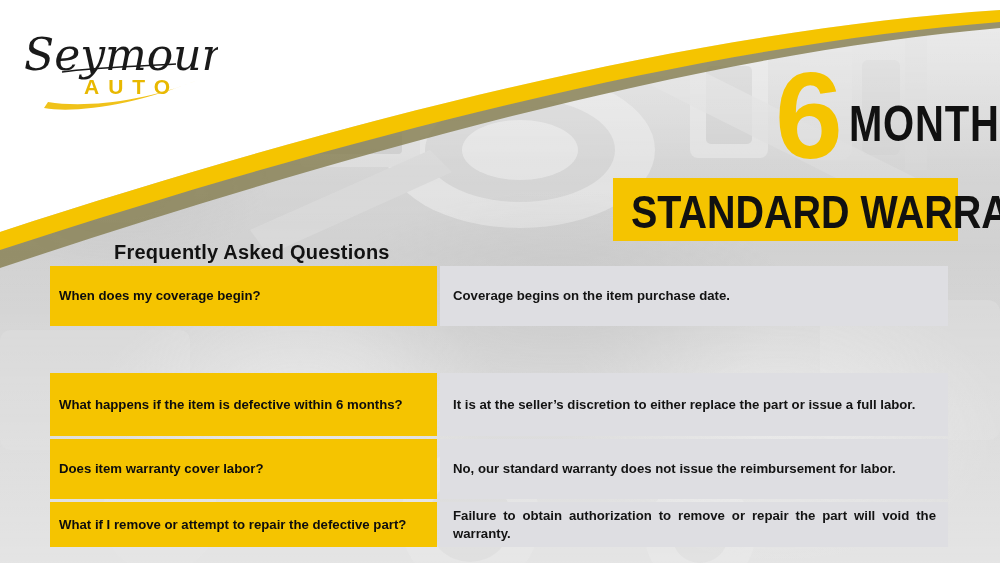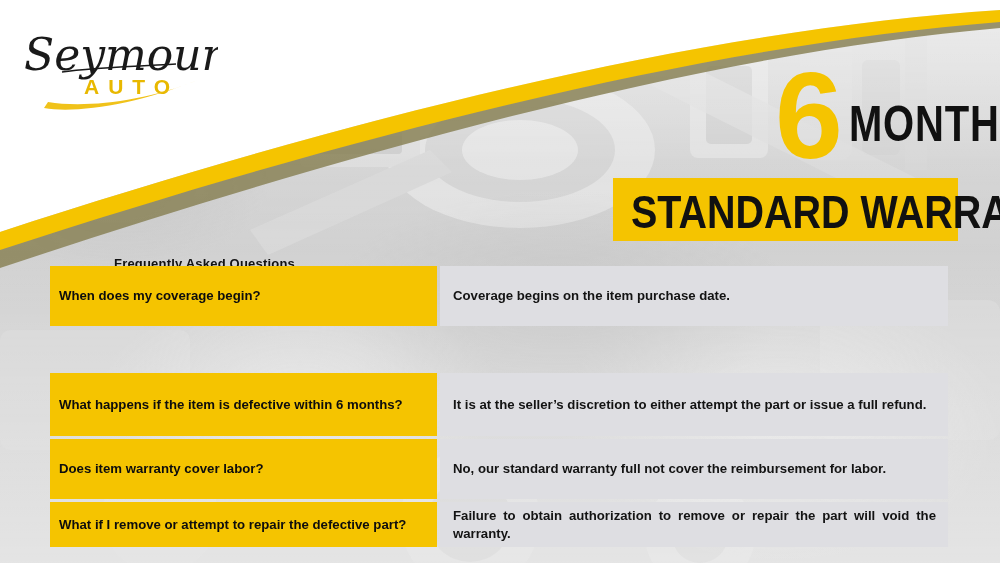--- a/index.html
+++ b/index.html
@@ -100,22 +100,22 @@
     color: #111111;
     transform: scaleX(0.84);
     transform-origin: left top;
     white-space: nowrap;
     letter-spacing: 0px;
   }
 
   
   #faq-heading {
     position: absolute;
-    left: 114px; top: 256px;
-    font-size: 13px;
+    left: 114px; top: 241px;
+    font-size: 20px;
     font-weight: 700;
     color: #121212;
     letter-spacing: 0.2px;
   }
 
   
   #faq-table {
     position: absolute;
     left: 50px; top: 266px;
     width: 898px;
@@ -252,25 +252,25 @@
 
   <div id="faq-heading">Frequently Asked Questions</div>
 
   <div id="faq-table">
     <div class="faq-row r1">
       <div class="faq-q">When does my coverage begin?</div>
       <div class="faq-a">Coverage begins on the item purchase date.</div>
     </div>
     <div class="faq-row r2">
       <div class="faq-q">What happens if the item is defective within 6 months?</div>
-      <div class="faq-a">It is at the seller’s discretion to either attempt the part or issue a full refund.</div>
+      <div class="faq-a">It is at the seller’s discretion to either replace the part or issue a full labor.</div>
     </div>
     <div class="faq-row r3">
       <div class="faq-q">Does item warranty cover labor?</div>
-      <div class="faq-a">No, our standard warranty full not cover the reimbursement for labor.</div>
+      <div class="faq-a">No, our standard warranty does not issue the reimbursement for labor.</div>
     </div>
     <div class="faq-row r4">
       <div class="faq-q">What if I remove or attempt to repair the defective part?</div>
       <div class="faq-a">Failure to obtain authorization to remove or repair the part will void the warranty.</div>
     </div>
   </div>
 
 </div>
 
 </body></html>

